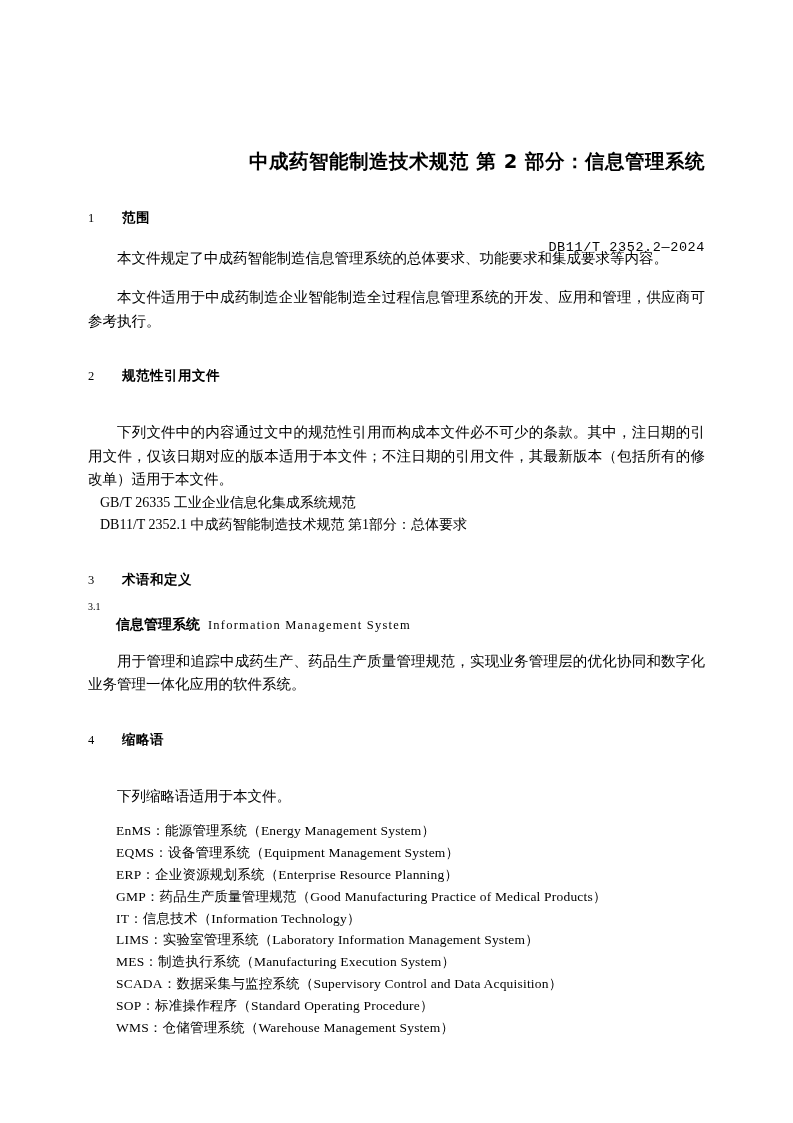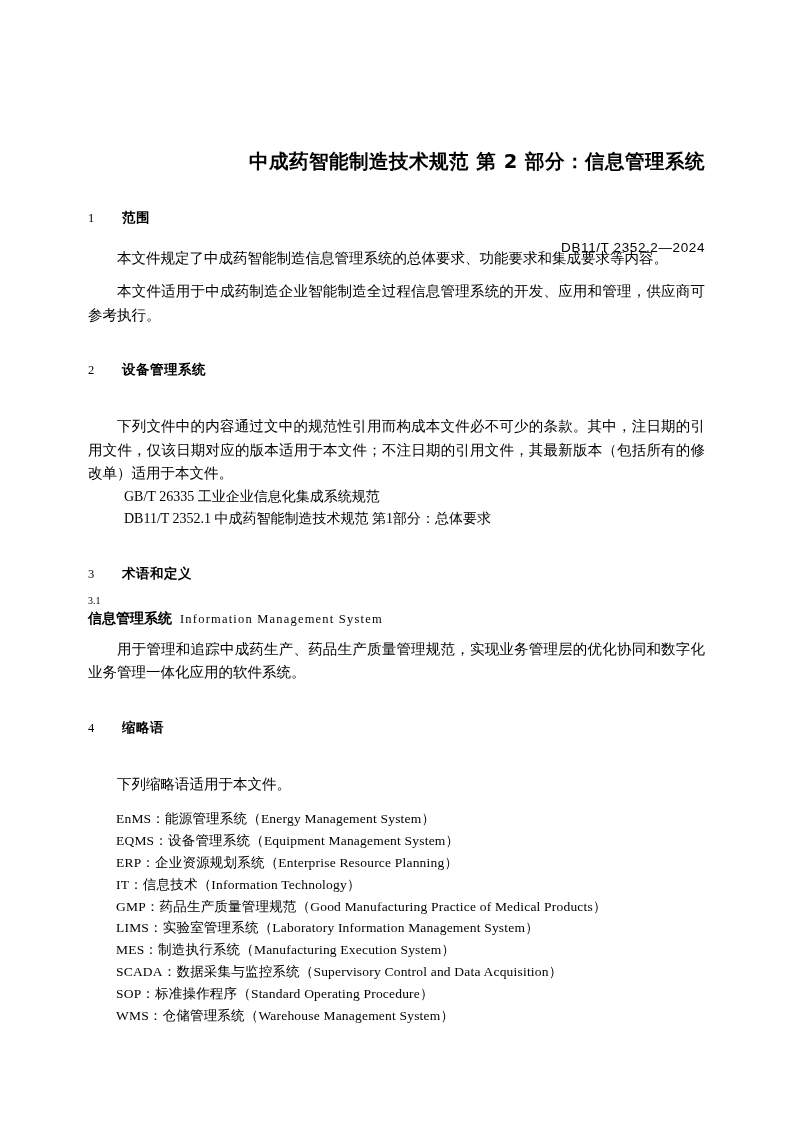--- a/index.html
+++ b/index.html
@@ -19,21 +19,21 @@
     position: relative;
     width: 793px;
     height: 1123px;
     box-sizing: border-box;
     padding: 0 88px;
   }
   .header-std {
     position: absolute;
     top: 92px;
     right: 88px;
-    font-family: Liberation Sans, sans-serif;
+    font-family: Liberation Mono, monospace;
     font-size: 13.5px;
     letter-spacing: 0.6px;
     color: #000;
   }
   .doc-title {
     margin-top: 148px;
     text-align: right;
     font-family: "DejaVu Sans", sans-serif;
     font-weight: bold;
     font-size: 19.5px;
@@ -70,47 +70,48 @@
     text-align: justify;
     text-justify: inter-ideograph;
     margin-top: 20px;
   }
   .indent {
     text-indent: 2em;
   }
   .ref-line {
     font-size: 14px;
     line-height: 1.6;
-    margin-left: 36px;
+    margin-left: 12px;
     font-family: "Liberation Serif", serif;
   }
   .term-label {
     font-family: "DejaVu Sans", sans-serif;
     font-weight: bold;
     font-size: 14px;
+    margin-left: 28px;
     margin-top: 4px;
   }
   .term-en {
     font-family: "Liberation Serif", serif;
     font-weight: normal;
     font-size: 12.5px;
     letter-spacing: 1.2px;
     margin-left: 8px;
   }
   .abbr-list {
     margin-top: 12px;
   }
   .abbr-line {
     font-size: 13.5px;
     line-height: 1.62;
     margin-left: 28px;
     letter-spacing: 0.2px;
   }
   .tight {
-    margin-top: 10px;
+    margin-top: 16px;
   }
   .block-gap {
     margin-top: 36px;
   }
 </style>
 </head>
 <body>
 
 <div class="page">
 
@@ -123,21 +124,21 @@
       <span class="clause-num">1</span>
       <span class="clause-title">范围</span>
     </div>
     <div class="para indent">本文件规定了中成药智能制造信息管理系统的总体要求、功能要求和集成要求等内容。</div>
     <div class="para indent tight">本文件适用于中成药制造企业智能制造全过程信息管理系统的开发、应用和管理，供应商可参考执行。</div>
   </div>
 
   <div class="clause">
     <div class="clause-head">
       <span class="clause-num">2</span>
-      <span class="clause-title">设备管理系统</span>
+      <span class="clause-title">规范性引用文件</span>
     </div>
     <div class="para indent block-gap">下列文件中的内容通过文中的规范性引用而构成本文件必不可少的条款。其中，注日期的引用文件，仅该日期对应的版本适用于本文件；不注日期的引用文件，其最新版本（包括所有的修改单）适用于本文件。</div>
     <div class="ref-line">GB/T 26335  工业企业信息化集成系统规范</div>
     <div class="ref-line">DB11/T 2352.1 中成药智能制造技术规范  第1部分：总体要求</div>
   </div>
 
   <div class="clause">
     <div class="clause-head">
       <span class="clause-num">3</span>
       <span class="clause-title">术语和定义</span>
@@ -152,22 +153,22 @@
   <div class="clause">
     <div class="clause-head">
       <span class="clause-num">4</span>
       <span class="clause-title">缩略语</span>
     </div>
     <div class="para indent block-gap">下列缩略语适用于本文件。</div>
     <div class="abbr-list">
       <div class="abbr-line">EnMS：能源管理系统（Energy Management System）</div>
       <div class="abbr-line">EQMS：设备管理系统（Equipment Management System）</div>
       <div class="abbr-line">ERP：企业资源规划系统（Enterprise Resource Planning）</div>
+      <div class="abbr-line">GMP：药品生产质量管理规范（Good Manufacturing Practice of Medical Products）</div>
       <div class="abbr-line">IT：信息技术（Information Technology）</div>
-      <div class="abbr-line">GMP：药品生产质量管理规范（Good Manufacturing Practice of Medical Products）</div>
       <div class="abbr-line">LIMS：实验室管理系统（Laboratory Information Management System）</div>
       <div class="abbr-line">MES：制造执行系统（Manufacturing Execution System）</div>
       <div class="abbr-line">SCADA：数据采集与监控系统（Supervisory Control and Data Acquisition）</div>
       <div class="abbr-line">SOP：标准操作程序（Standard Operating Procedure）</div>
       <div class="abbr-line">WMS：仓储管理系统（Warehouse Management System）</div>
     </div>
   </div>
 
 </div>
 

